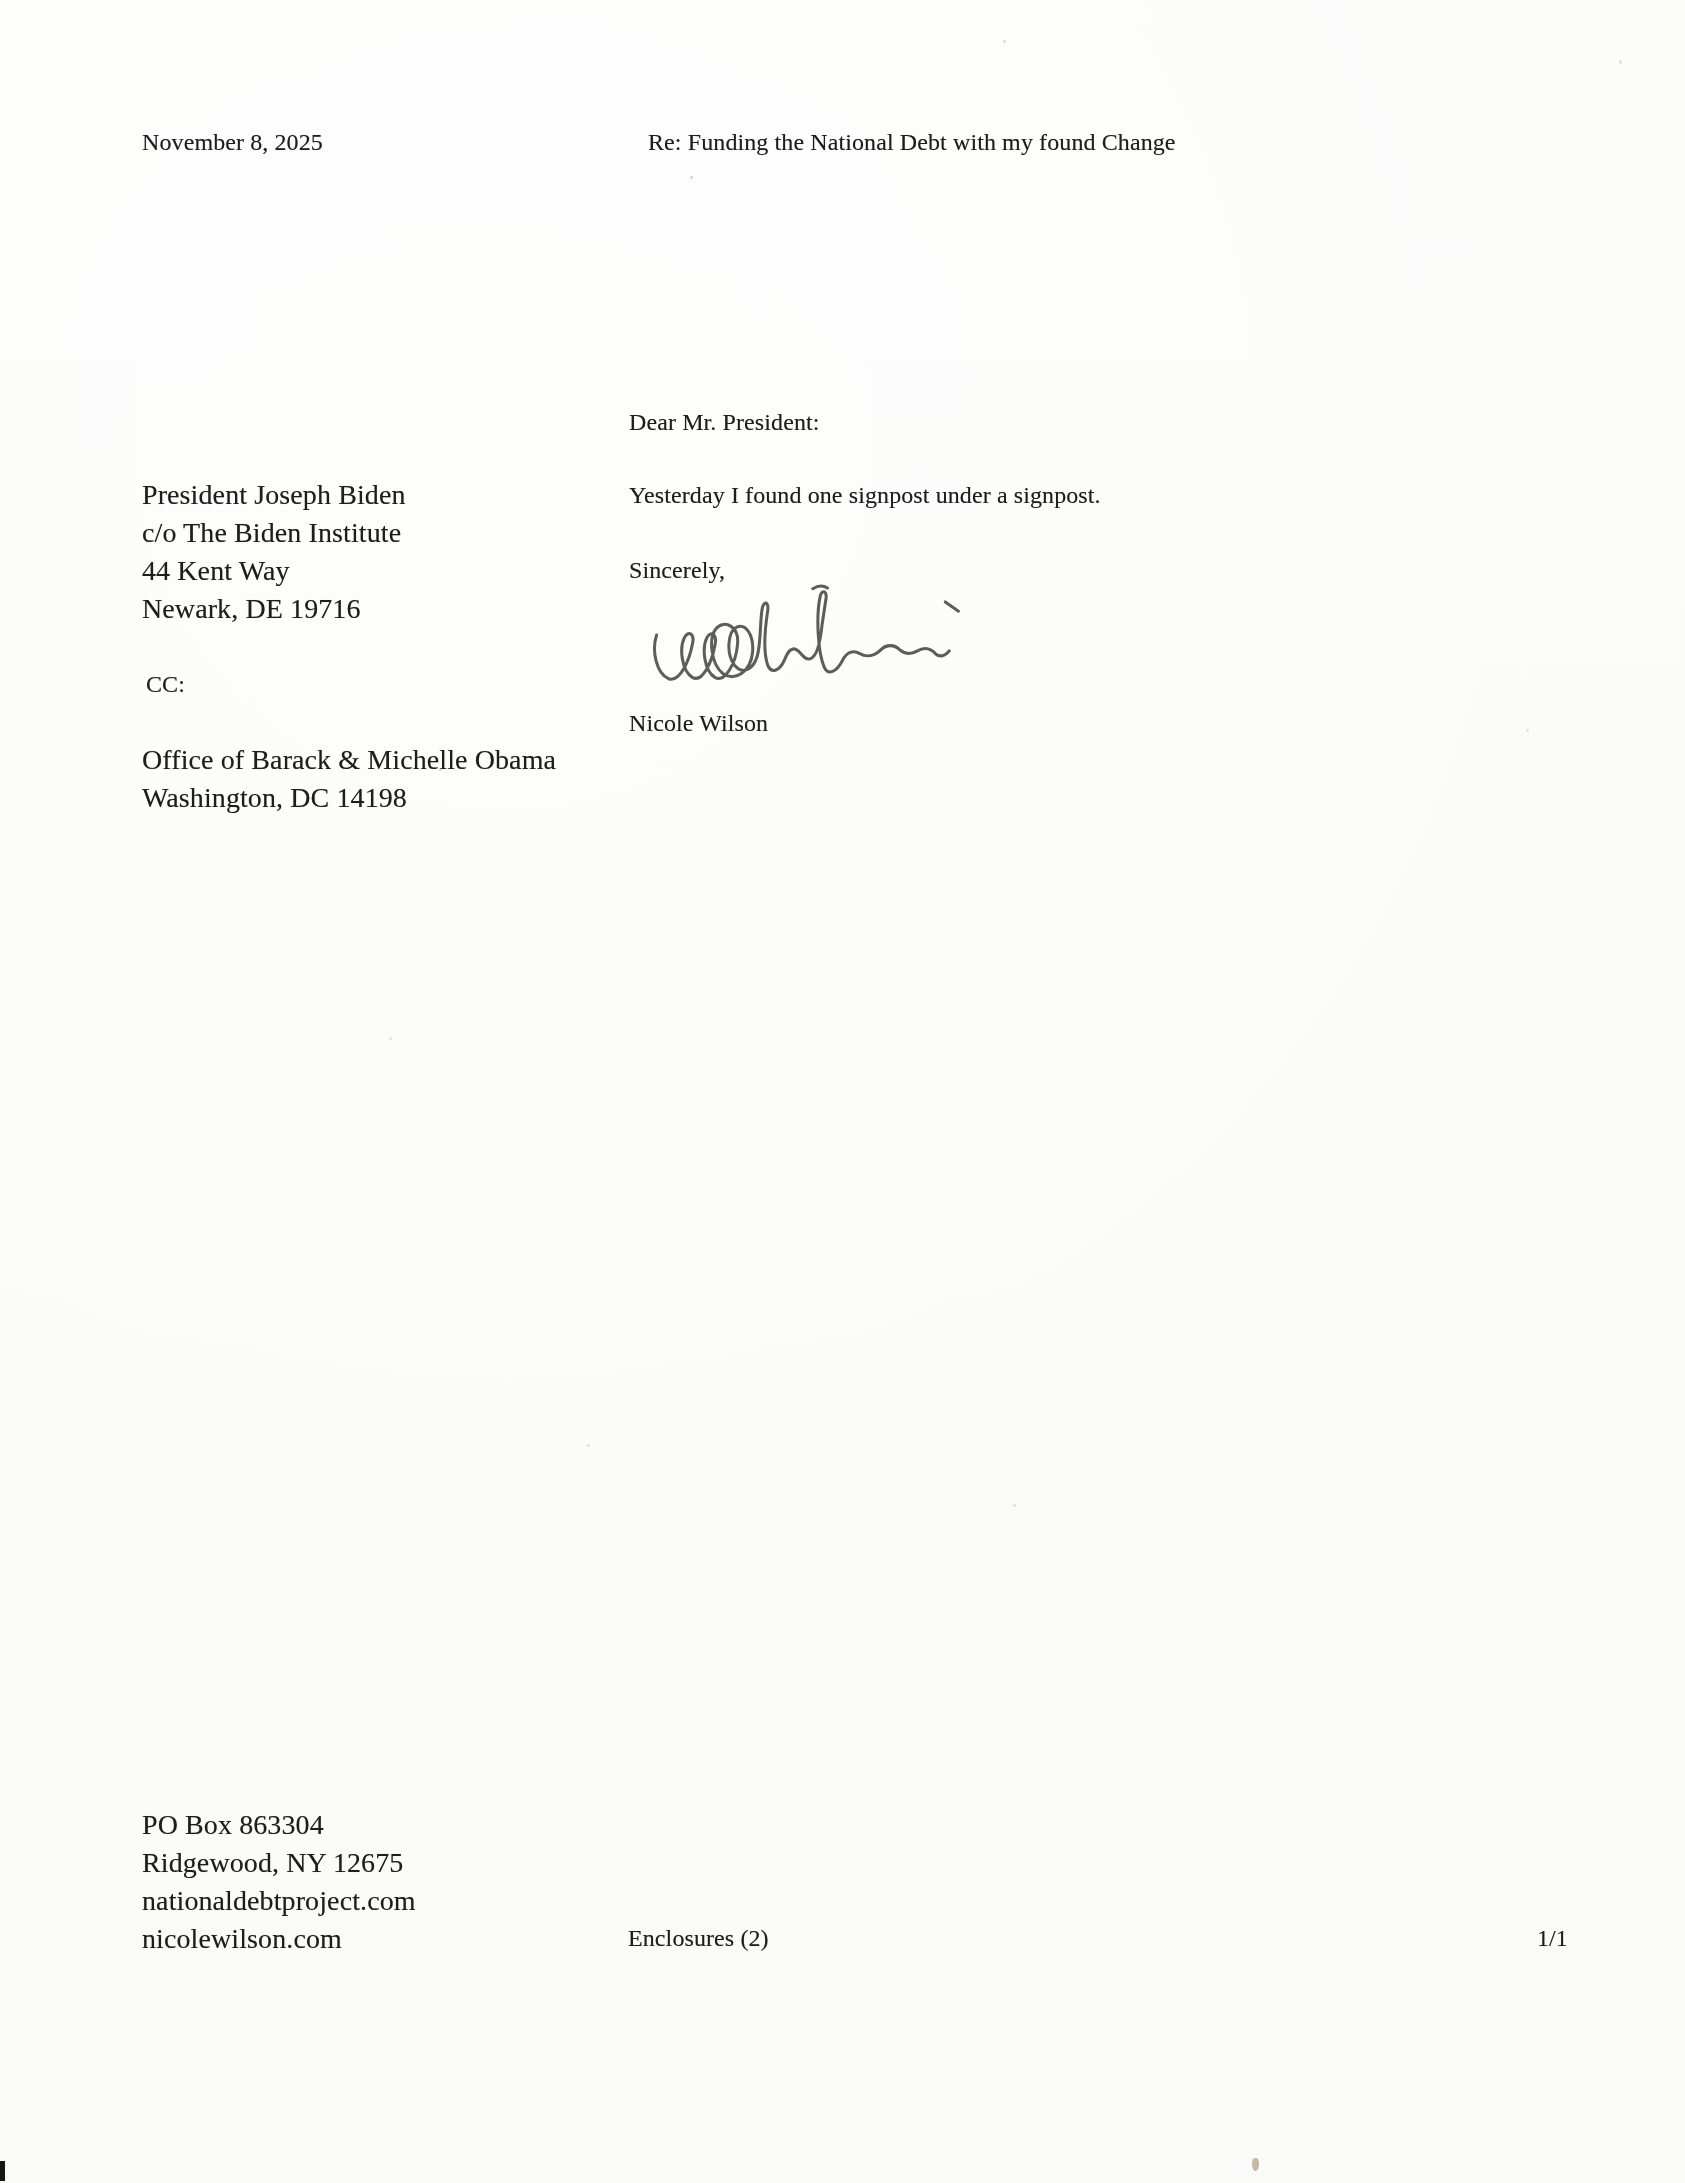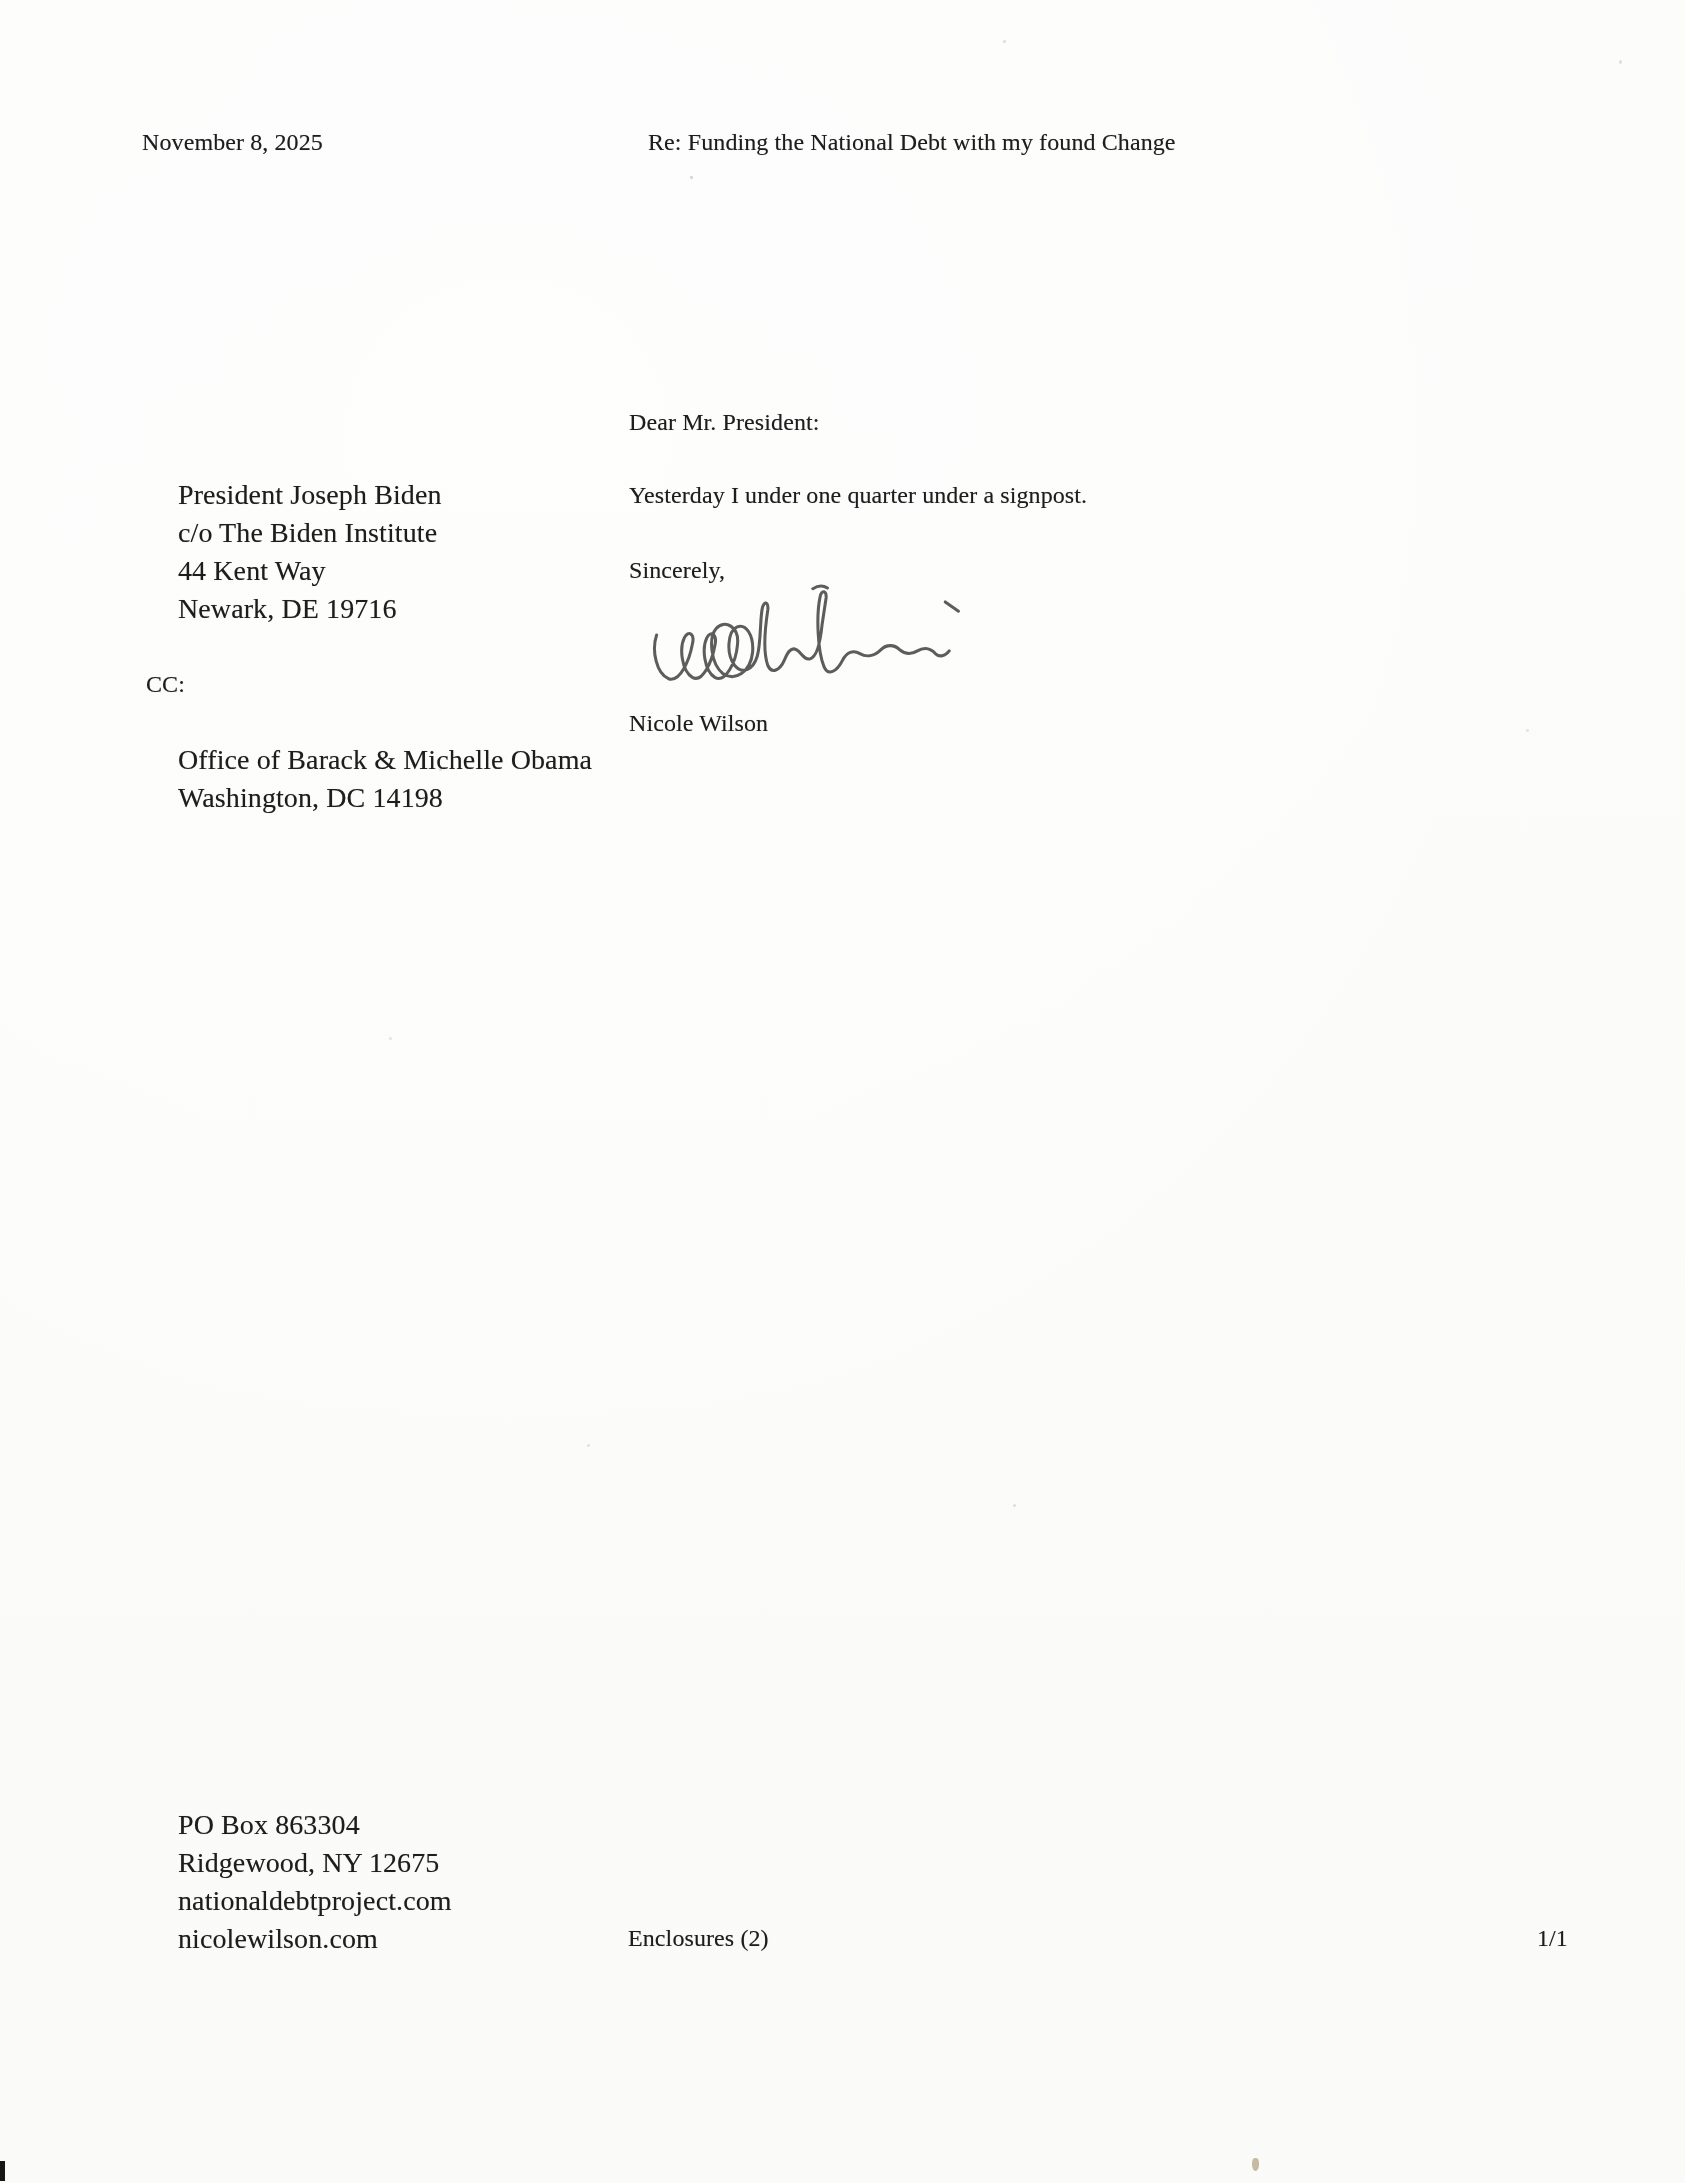--- a/index.html
+++ b/index.html
@@ -18,21 +18,21 @@
       linear-gradient(180deg, #fcfcfb 0%, #fbfbf9 55%, #fafaf8 100%);
   }
   .tline {
     position: absolute;
     font-size: 24px;
     line-height: 38px;
     white-space: pre;
     letter-spacing: 0.1px;
     text-shadow: 0 0 0.7px rgba(25,25,25,0.4);
   }
-  .addr-block { position: absolute; margin-left: 36px; }
+  .addr-block { position: absolute; }
   .addr-block .al {
     font-size: 28px;
     line-height: 38px;
     white-space: pre;
     letter-spacing: 0.1px;
     text-shadow: 0 0 0.7px rgba(25,25,25,0.4);
   }
   .sig-svg { position: absolute; left: 646px; top: 582px; }
   .speck { position: absolute; border-radius: 50%; background: #9a9a9a; }
   .edge-mark { position: absolute; background: #161616; }
@@ -40,21 +40,21 @@
 </style>
 </head>
 <body>
 
 <div class="sheet"></div>
 
 <div class="tline" style="left:142px; top:123px;">November 8, 2025</div>
 <div class="tline" style="left:629px; top:123px;margin-left:19px;">Re: Funding the National Debt with my found Change</div>
 
 <div class="tline" style="left:629px; top:403px;">Dear Mr. President:</div>
-<div class="tline" style="left:629px; top:476px;">Yesterday I under one quarter under a signpost.</div>
+<div class="tline" style="left:629px; top:476px;">Yesterday I found one signpost under a signpost.</div>
 <div class="tline" style="left:629px; top:551px;">Sincerely,</div>
 
 <svg class="sig-svg" width="384" height="116" viewBox="0 0 580 175">
   <g fill="none" stroke-width="4.6" stroke-linecap="round" stroke-linejoin="round" opacity="0.88" stroke="#474747">
     <path d="M16,80
              C8,104 16,138 34,146
              C52,152 66,116 70,94
              C74,78 64,72 58,84
              C50,100 54,134 70,144
              C86,153 100,118 104,96

